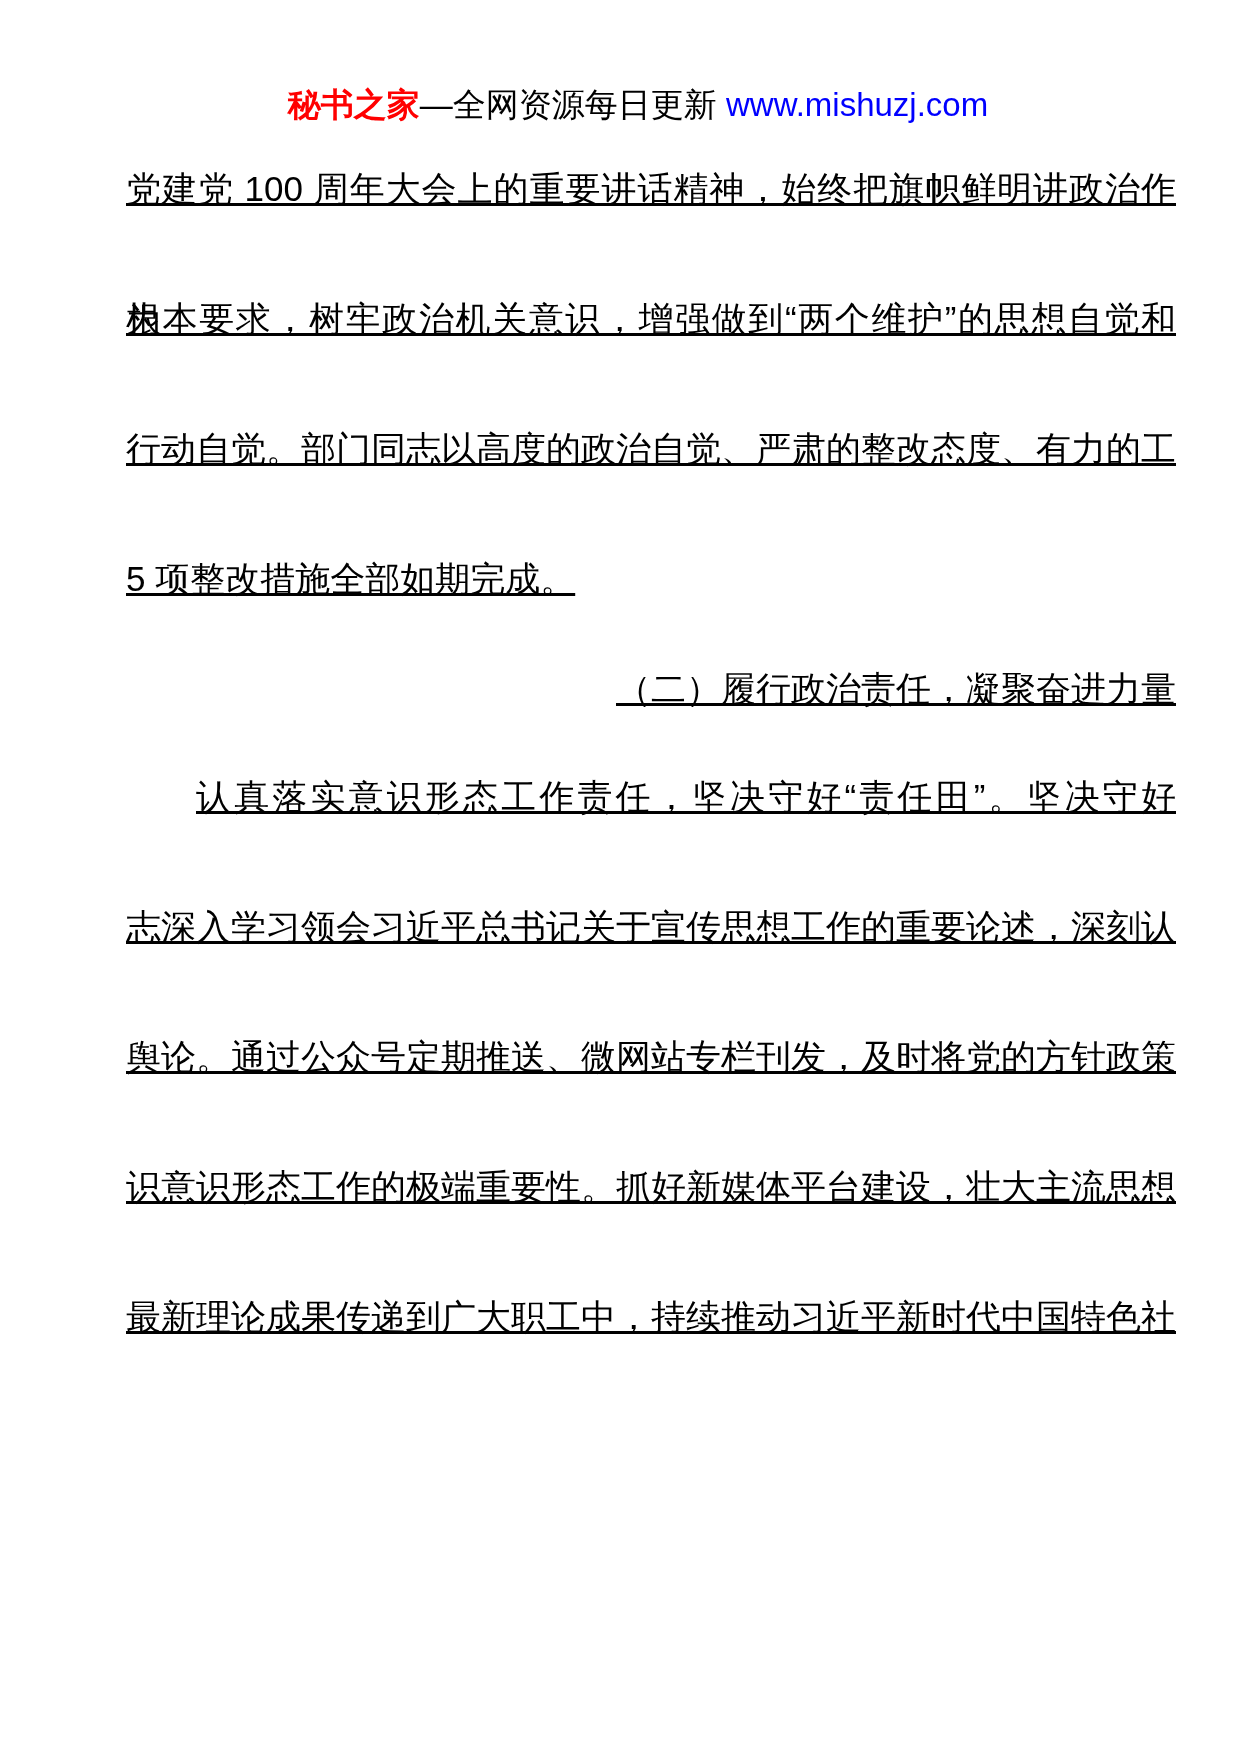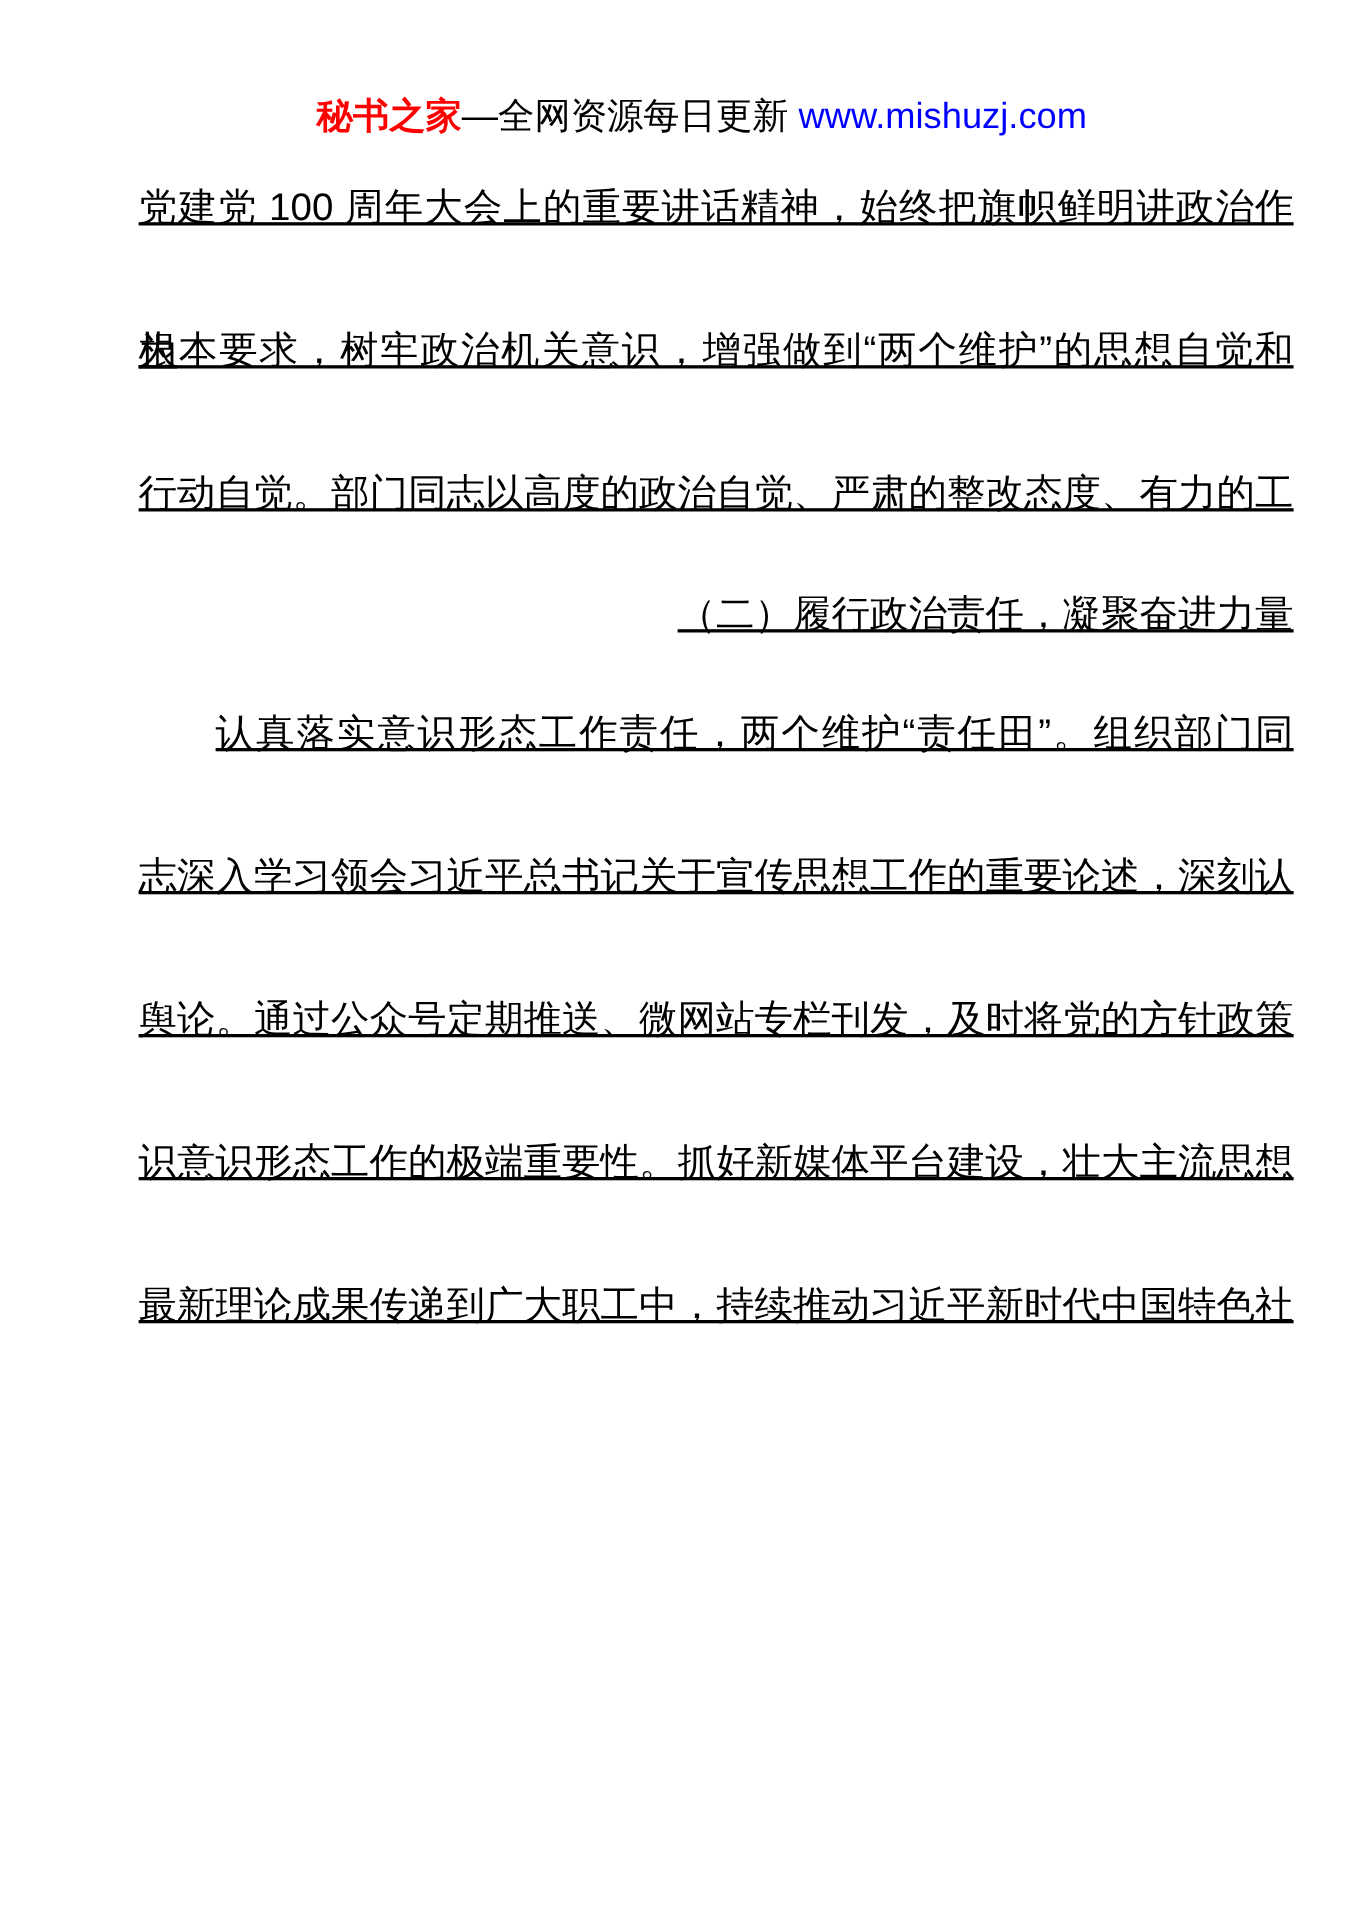--- a/index.html
+++ b/index.html
@@ -51,24 +51,25 @@
 
   <div class="doc-header">
     <span class="site-name" style="color:#ff0000;">秘书之家</span><span style="color:#000000;">—全网资源每日更新 </span><span class="url" style="color:#0000ff;">www.mishuzj.com</span>
   </div>
 
   <div class="content">
 
     <div class="line j">党建党 100 周年大会上的重要讲话精神，始终把旗帜鲜明讲政治作为</div>
     <div class="line j">根本要求，树牢政治机关意识，增强做到“两个维护”的思想自觉和</div>
     <div class="line j">行动自觉。部门同志以高度的政治自觉、严肃的整改态度、有力的工</div>
+    <div class="line">5 项整改措施全部如期完成。</div>
 
     <div class="line heading">（二）履行政治责任，凝聚奋进力量</div>
 
-    <div class="line j indent">认真落实意识形态工作责任，两个维护“责任田”。组织部门同</div>
+    <div class="line j indent">认真落实意识形态工作责任，坚决守好“责任田”。坚决守好</div>
     <div class="line j">志深入学习领会习近平总书记关于宣传思想工作的重要论述，深刻认</div>
     <div class="line j">舆论。通过公众号定期推送、微网站专栏刊发，及时将党的方针政策</div>
     <div class="line j">识意识形态工作的极端重要性。抓好新媒体平台建设，壮大主流思想</div>
     <div class="line j">最新理论成果传递到广大职工中，持续推动习近平新时代中国特色社</div>
 
   </div>
 
 </div>
 
 </body></html>

